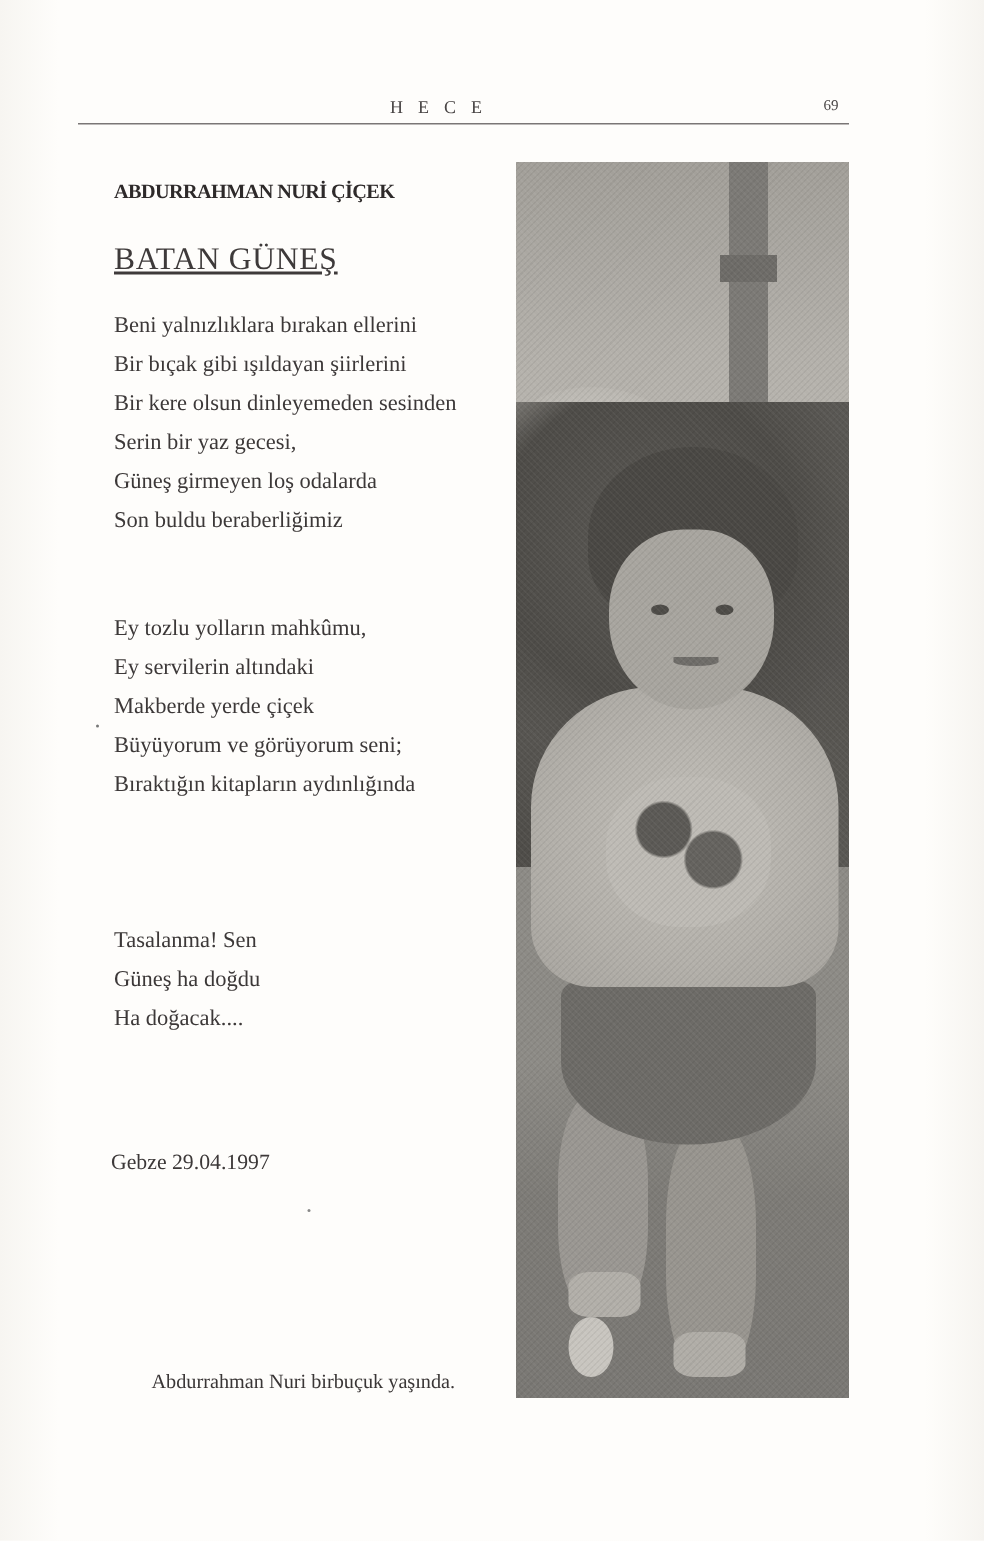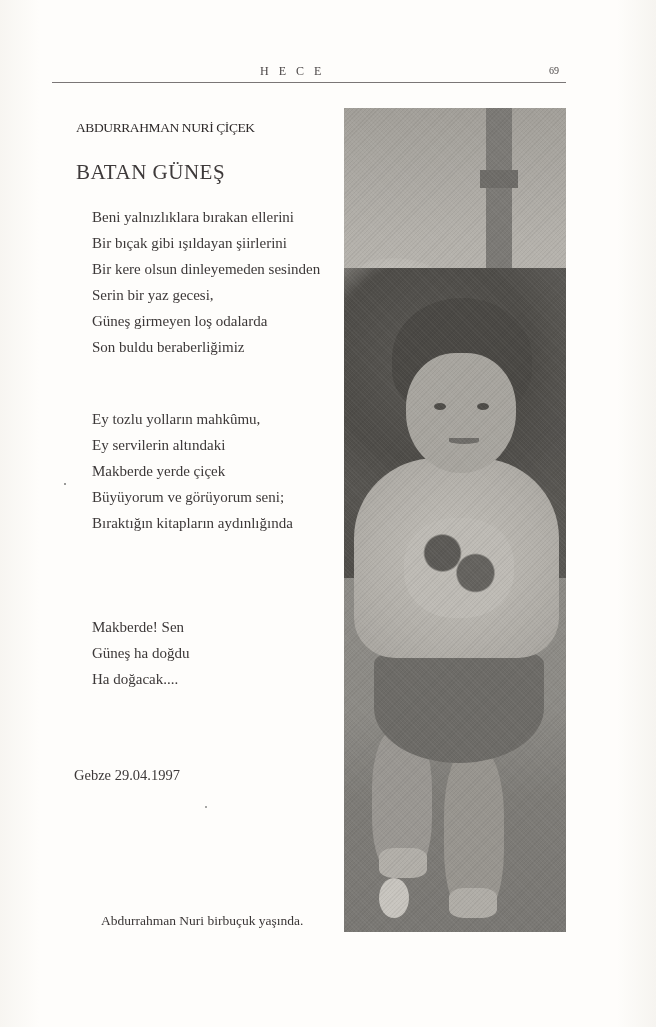--- a/index.html
+++ b/index.html
@@ -5,26 +5,26 @@
   html,body{margin:0;padding:0;}
   body{width:656px;height:1027px;background:#fdfcfa;position:relative;overflow:hidden;
        font-family:"Liberation Serif","DejaVu Serif",serif;color:#3a3636;}
   .page{position:absolute;left:0;top:0;width:656px;height:1027px;
         background:linear-gradient(90deg,#f7f5f1 0%,#fefdfb 6%,#fefdfb 94%,#f6f4f0 100%);}
   .running-head{position:absolute;left:0;top:64px;width:656px;height:20px;}
   .journal{position:absolute;left:260px;top:0;font-size:12px;letter-spacing:10px;color:#4a4646;}
   .page-num{position:absolute;left:549px;top:1px;font-size:10px;color:#4a4646;}
   .head-rule{position:absolute;left:52px;top:18px;width:514px;height:1px;background:#7a7676;}
 
-  .author{position:absolute;left:76px;top:120px;font-size:13.5px;font-weight:normal;
+  .author{position:absolute;left:76px;top:120px;font-size:13.5px;font-weight:bold;
           letter-spacing:-0.4px;color:#2e2a2a;}
-  .title{position:absolute;left:76px;top:160px;font-size:21px;letter-spacing:0.5px;color:#3e3a3a;}
+  .title{position:absolute;left:76px;top:160px;font-size:21px;letter-spacing:0.5px;color:#3e3a3a;text-decoration:underline;}
 
   .stanza{position:absolute;left:76px;}
-  .stanza .line{display:block;font-size:15px;line-height:26px;color:#3c3838;white-space:nowrap;margin-left:16px;}
+  .stanza .line{display:block;font-size:15px;line-height:26px;color:#3c3838;white-space:nowrap;}
   .st1{top:204px;}
   .st2{top:406px;}
   .st3{top:614px;}
   .date{position:absolute;left:74px;top:767px;font-size:14.5px;color:#3c3838;}
 
   .caption{position:absolute;left:101px;top:913px;font-size:13.5px;color:#3a3636;white-space:nowrap;font-family:Liberation Serif, serif;}
 
   .photo{position:absolute;left:344px;top:108px;width:222px;height:824px;overflow:hidden;
          background:#8d8b86;}
   .ph{position:absolute;}
@@ -91,21 +91,21 @@
 
   <div class="stanza st2">
     <span class="line">Ey tozlu yolların mahkûmu,</span>
     <span class="line">Ey servilerin altındaki</span>
     <span class="line">Makberde yerde çiçek</span>
     <span class="line">Büyüyorum ve görüyorum seni;</span>
     <span class="line">Bıraktığın kitapların aydınlığında</span>
   </div>
 
   <div class="stanza st3">
-    <span class="line">Makberde! Sen</span>
+    <span class="line">Tasalanma! Sen</span>
     <span class="line">Güneş ha doğdu</span>
     <span class="line">Ha doğacak....</span>
   </div>
 
   <div class="date">Gebze 29.04.1997</div>
 
   <div class="photo">
     <div class="ph sky"></div>
     <div class="ph cloud"></div>
     <div class="ph dome"></div>

